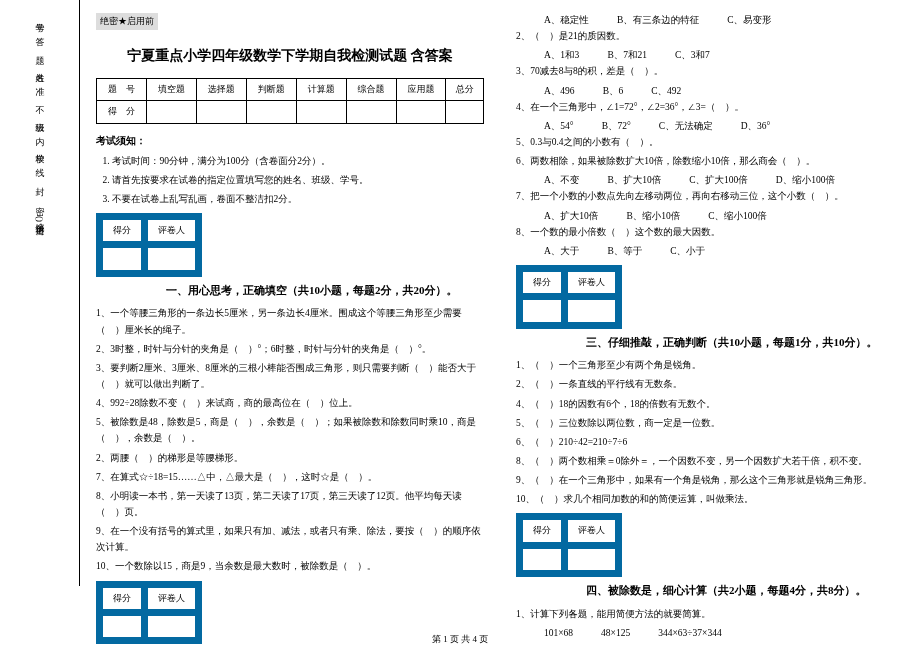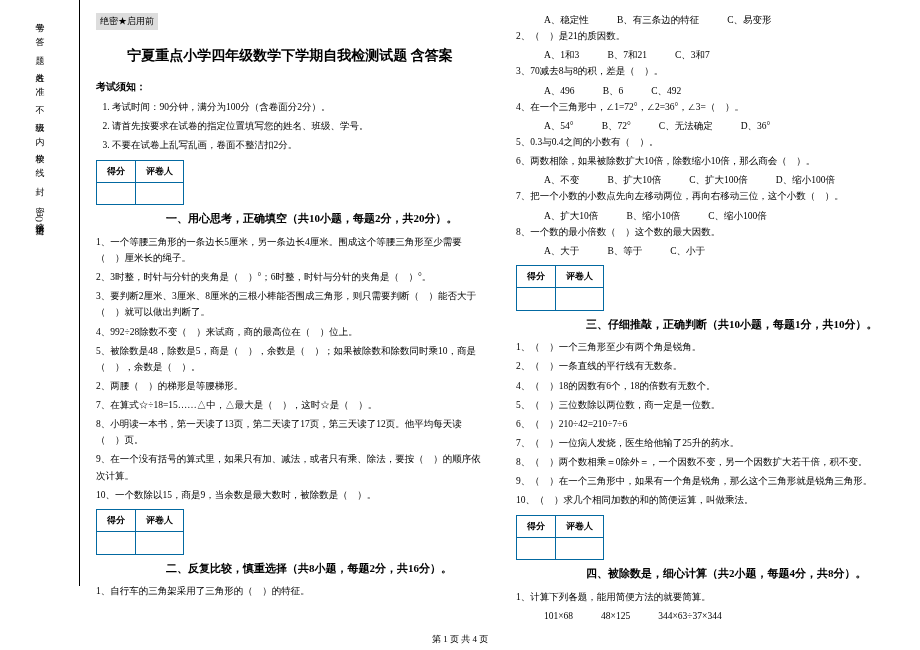--- a/index.html
+++ b/index.html
@@ -10,21 +10,21 @@
     .binding-field { writing-mode: vertical-rl; font-size: 9px; margin: 6px 0; }
     .content { flex: 1; display: flex; }
     .col { width: 50%; padding: 12px 16px; font-size: 10px; line-height: 1.7; }
     .secret { background: #ddd; display: inline-block; padding: 1px 4px; font-size: 9px; margin-bottom: 6px; }
     .title { text-align: center; font-size: 14px; font-weight: bold; margin: 8px 0 10px; }
     table.hdr { border-collapse: collapse; width: 100%; margin-bottom: 8px; }
     table.hdr td { border: 1px solid #000; padding: 3px 4px; text-align: center; font-size: 9px; }
     .notice-title { font-weight: bold; margin: 4px 0; }
     .notice li { margin-left: 16px; margin-bottom: 3px; font-size: 9.5px; }
     table.score { border-collapse: collapse; margin: 6px 0 4px; }
-    table.score td { border: 1px solid #0369a1; padding: 3px 10px; font-size: 9px; font-weight: bold; }
+    table.score td { border: 7px solid #0369a1; padding: 3px 10px; font-size: 9px; }
     .section { font-weight: bold; font-size: 11px; margin: 4px 0 6px; padding-left: 70px; }
     .qline { margin-bottom: 3px; font-size: 9.5px; }
     .opts { padding-left: 28px; font-size: 9.5px; }
     .opts span { display: inline-block; margin-right: 28px; }
     .footer { position: absolute; bottom: 4px; left: 0; width: 100%; text-align: center; font-size: 9px; }
     ol.notice { list-style: decimal; }
   </style>
 </head>
 <body>
 
@@ -43,20 +43,44 @@
     <span class="binding-label">封</span>
     <span class="binding-label">密</span>
     <span class="binding-field">乡镇(街道)</span>
   </div>
 
   <div class="content">
     <div class="col">
       <div class="secret">绝密★启用前</div>
       <div class="title">宁夏重点小学四年级数学下学期自我检测试题 含答案</div>
 
+      <table class="hdr">
+        <tbody>
+            <tr>
+          <td>题　号</td>
+          <td>填空题</td>
+          <td>选择题</td>
+          <td>判断题</td>
+          <td>计算题</td>
+          <td>综合题</td>
+          <td>应用题</td>
+          <td>总分</td>
+        </tr>
+        <tr>
+          <td>得　分</td>
+          <td></td>
+              <td></td>
+              <td></td>
+          <td></td>
+              <td></td>
+              <td></td>
+              <td></td>
+        </tr>
+      </tbody>
+        </table>
 
       <div class="notice-title">考试须知：</div>
       <ol class="notice">
         <li>考试时间：90分钟，满分为100分（含卷面分2分）。</li>
         <li>请首先按要求在试卷的指定位置填写您的姓名、班级、学号。</li>
         <li>不要在试卷上乱写乱画，卷面不整洁扣2分。</li>
       </ol>
 
       <table class="score">
         <tbody>
@@ -125,21 +149,20 @@
               <td>&nbsp;</td>
             </tr>
       </tbody>
         </table>
       <div class="section">三、仔细推敲，正确判断（共10小题，每题1分，共10分）。</div>
       <div class="qline">1、（　）一个三角形至少有两个角是锐角。</div>
       <div class="qline">2、（　）一条直线的平行线有无数条。</div>
       <div class="qline">4、（　）18的因数有6个，18的倍数有无数个。</div>
       <div class="qline">5、（　）三位数除以两位数，商一定是一位数。</div>
       <div class="qline">6、（　）210÷42=210÷7÷6</div>
-      <div class="qline">7、（　）一位病人发烧，医生给他输了25升的药水。</div>
       <div class="qline">8、（　）两个数相乘＝0除外＝，一个因数不变，另一个因数扩大若干倍，积不变。</div>
       <div class="qline">9、（　）在一个三角形中，如果有一个角是锐角，那么这个三角形就是锐角三角形。</div>
       <div class="qline">10、（　）求几个相同加数的和的简便运算，叫做乘法。</div>
 
       <table class="score">
         <tbody>
             <tr>
               <td>得分</td>
               <td>评卷人</td>
             </tr>

